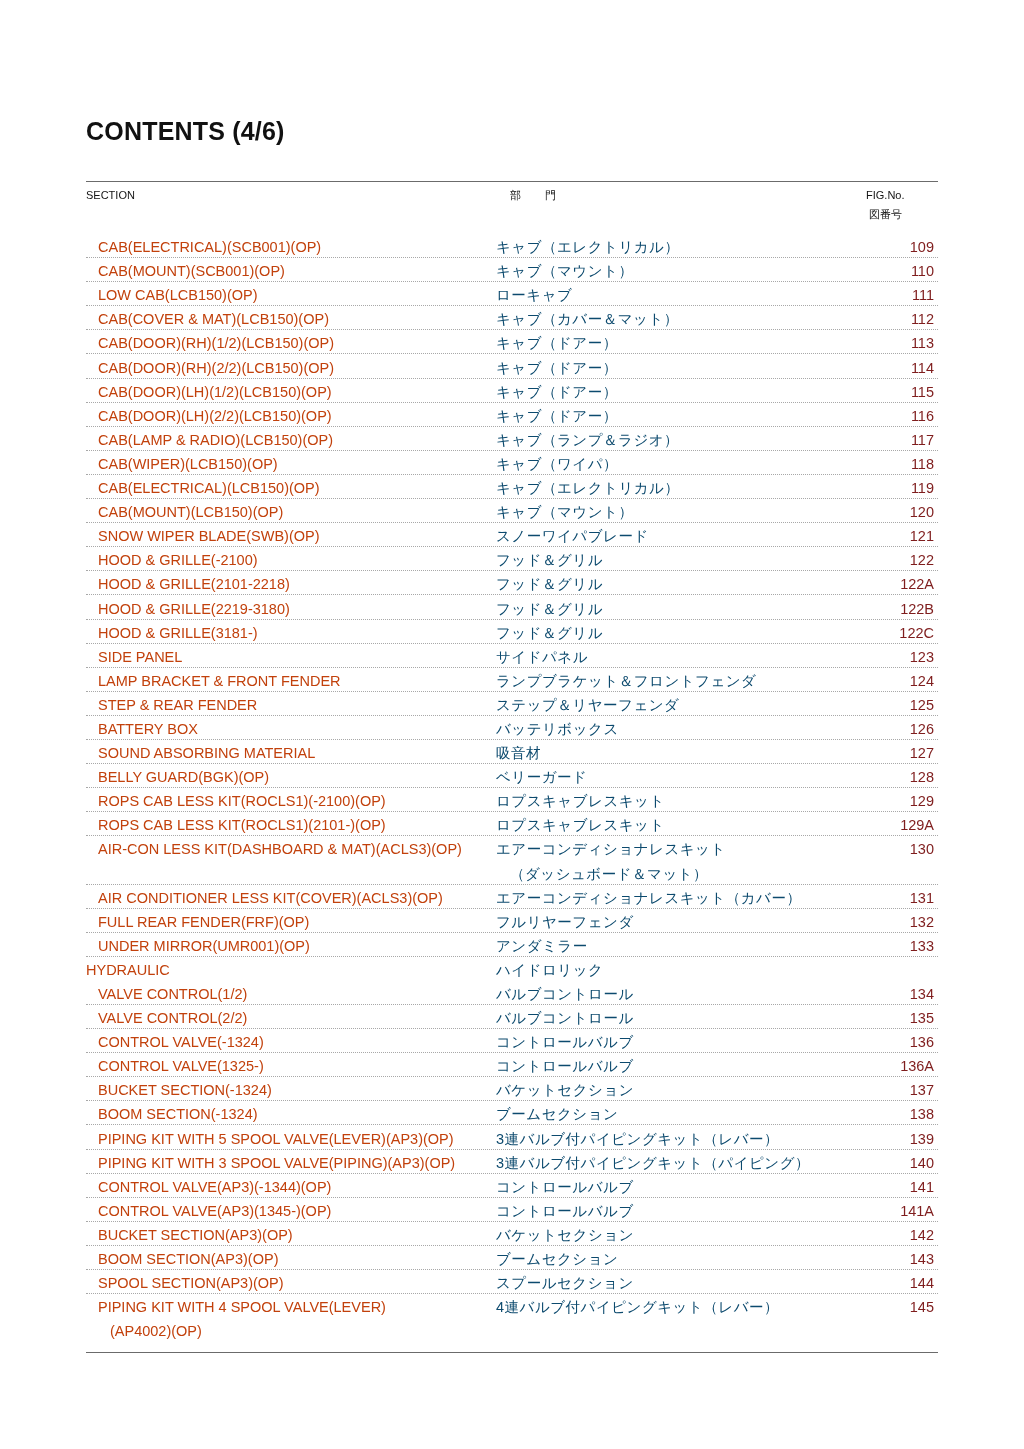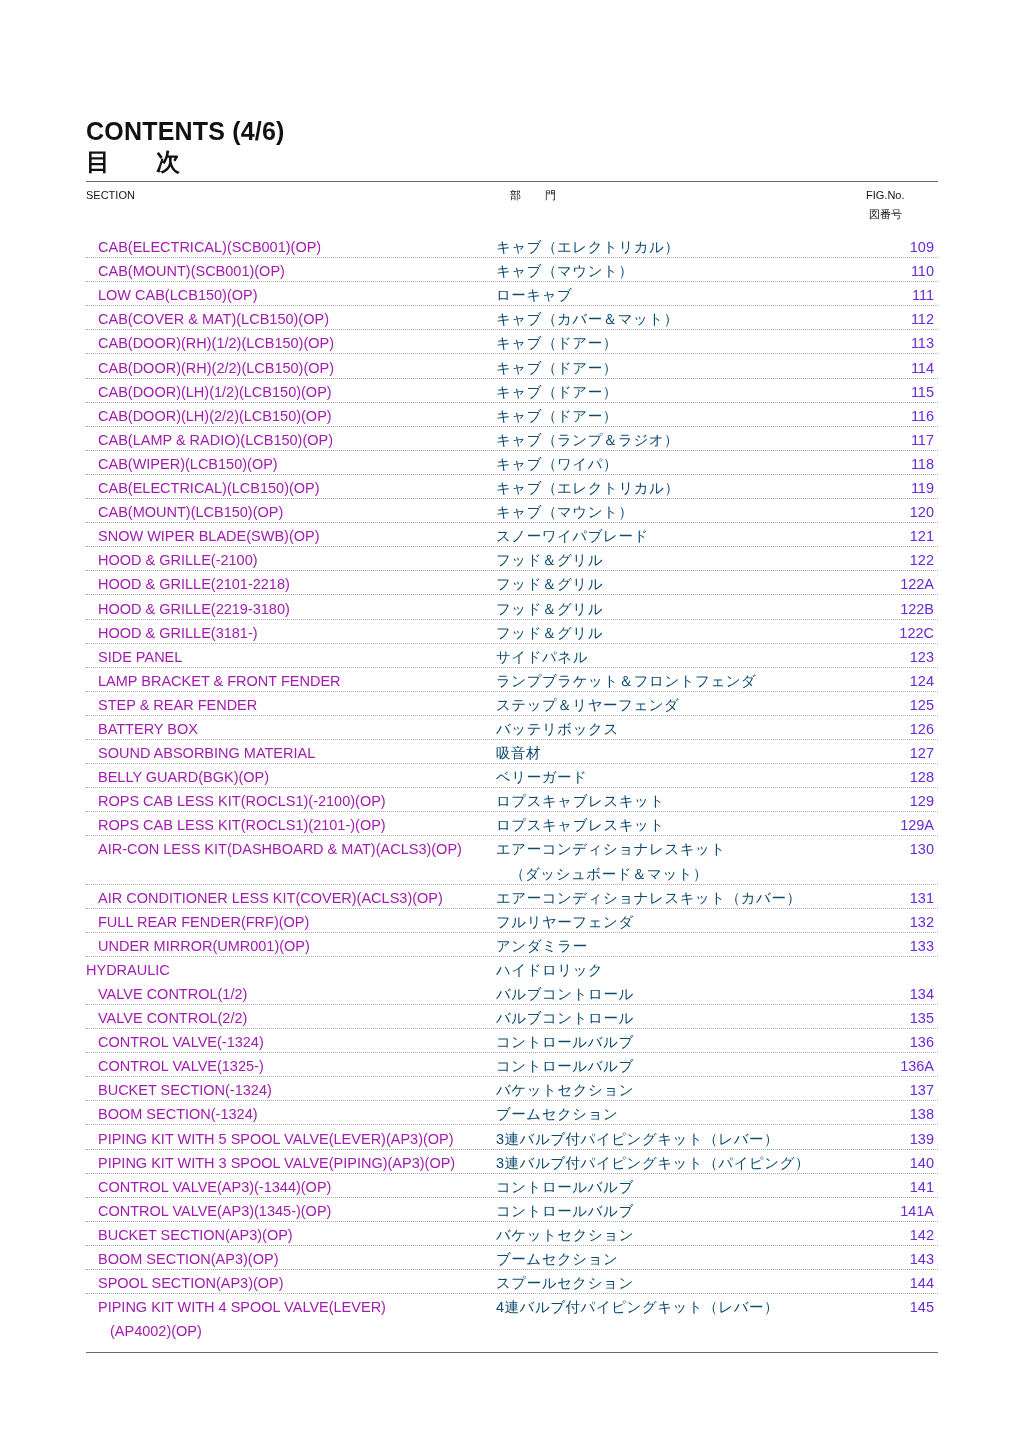--- a/index.html
+++ b/index.html
@@ -102,21 +102,21 @@
     bottom: 2px;
     border-bottom: 1px dotted #a8a8a8;
   }
 
   .cell-en {
     position: absolute;
     left: 12px;
     bottom: 4px;
     font-size: 14.5px;
     line-height: 17px;
-    color: #a21caf;
+    color: #c2410c;
     background: #fff;
     padding-right: 4px;
   }
   .row.section .cell-en { left: 0px; }
   .row.cont .cell-en { left: 24px; }
 
   .cell-jp {
     position: absolute;
     left: 410px;
     bottom: 4px;
@@ -130,32 +130,31 @@
   .row.jp-indent .cell-jp { left: 424px; }
 
   .cell-fig {
     position: absolute;
     right: 4px;
     bottom: 4px;
     width: 70px;
     text-align: right;
     font-size: 14.5px;
     line-height: 17px;
-    color: #6d28d9;
+    color: #7f1d1d;
     background: #fff;
   }
 </style>
 </head>
 <body>
 
 <div class="page">
 
   <div class="title-block">
     <div class="title-en">CONTENTS (4/6)</div>
-    <div class="title-jp"><span>目</span><span class="sp"></span><span>次</span></div>
   </div>
 
   <div class="rule-top"></div>
 
   <div class="hdr hdr-section">SECTION</div>
   <div class="hdr hdr-jp"><span>部</span><span class="sp"></span><span>門</span></div>
   <div class="hdr hdr-fig"><span>FIG.No.</span><span class="l2">図番号</span></div>
 
   <div class="table" id="contents-table">
       <div class="row">

